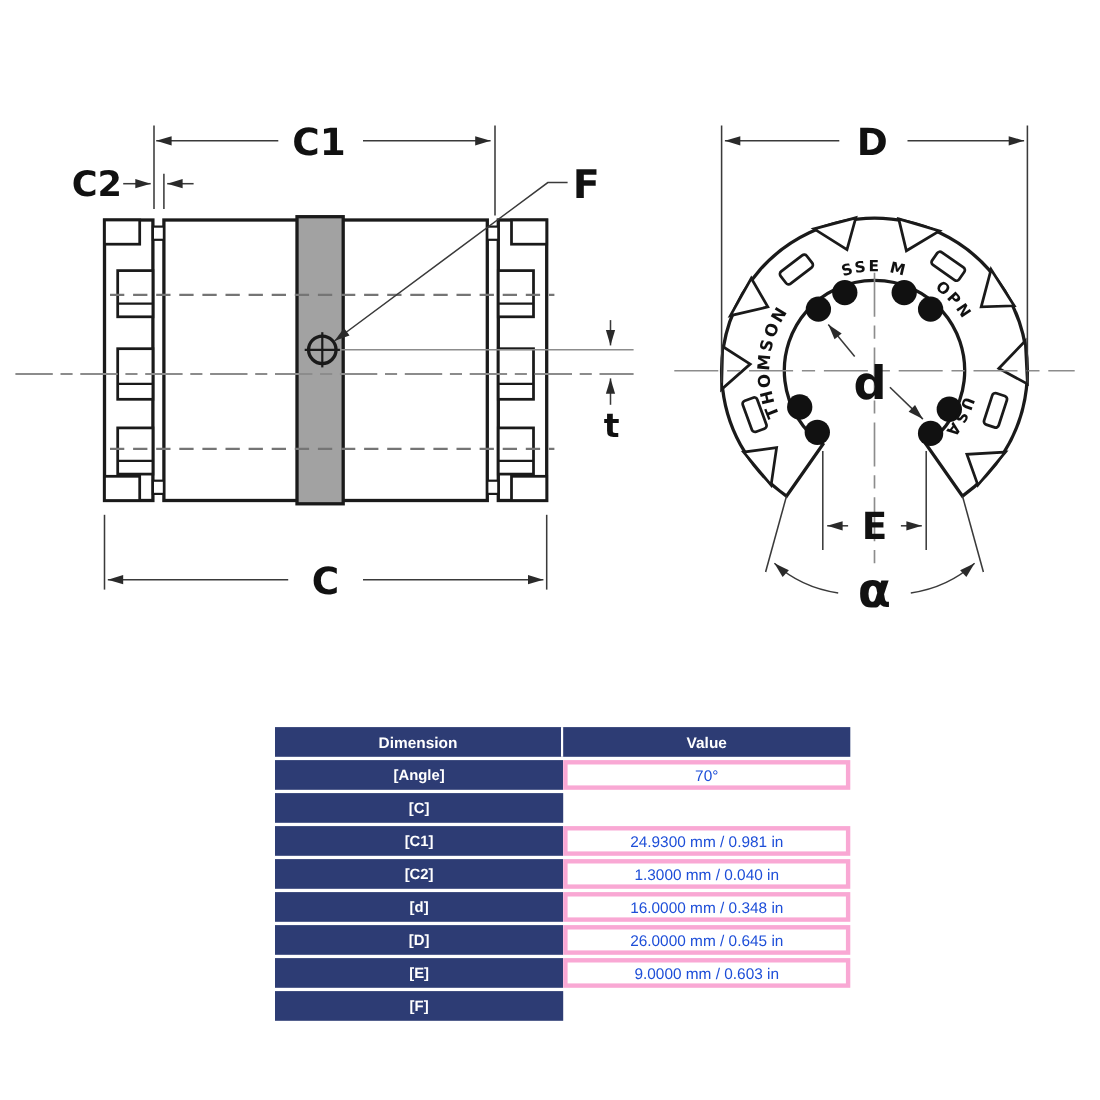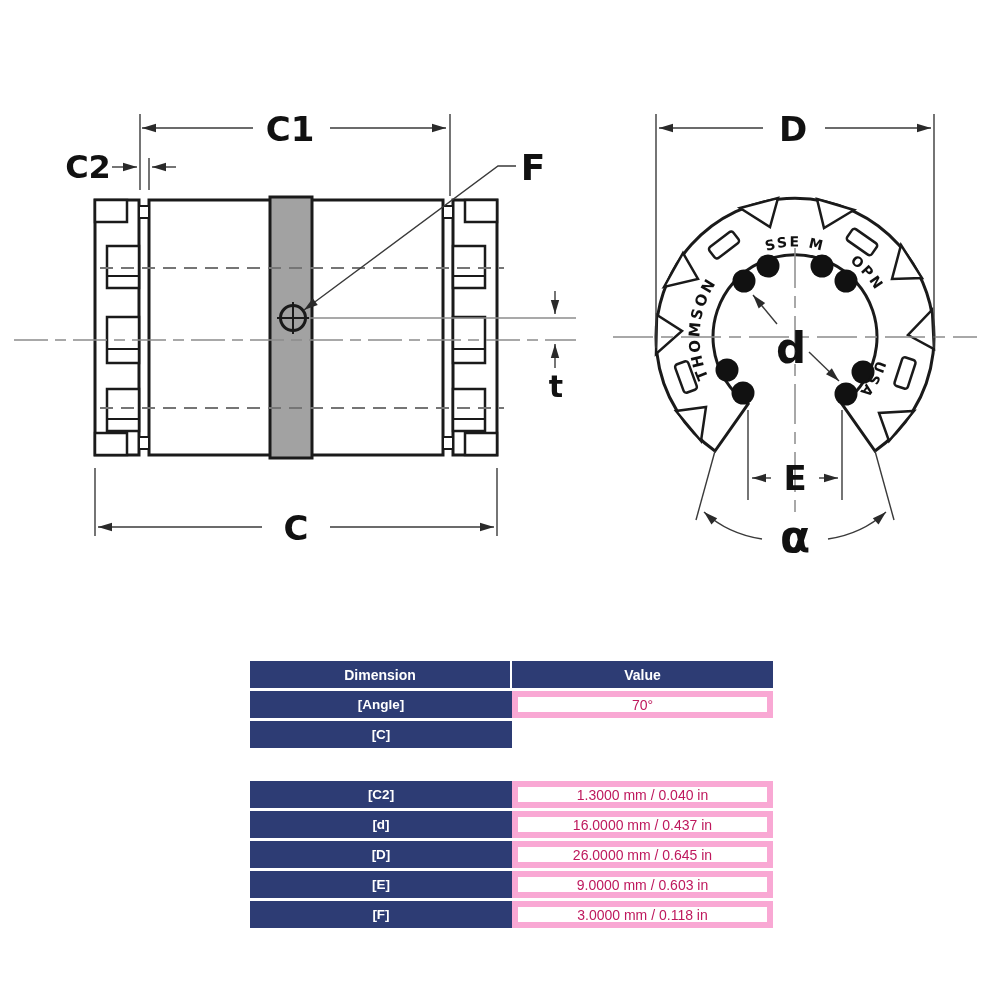--- a/index.html
+++ b/index.html
@@ -9,21 +9,21 @@
   .dim-label{font-family:"DejaVu Sans", sans-serif;font-weight:bold;fill:#111111;}
   .mark-text{font-family:"DejaVu Sans", sans-serif;font-weight:bold;fill:#111111;letter-spacing:2px;}
   
   .dim-table{position:absolute;left:250px;top:661px;width:523px;}
   .t-row{display:flex;margin-bottom:3px;height:27px;}
   .t-cell{display:flex;align-items:center;justify-content:center;box-sizing:border-box;}
   .t-label{width:262px;background:#2d3c74;color:#ffffff;font-weight:bold;font-size:13.5px;}
   .t-head-label{width:262px;background:#2d3c74;color:#ffffff;font-weight:bold;font-size:14px;
                 border-right:2px solid #ffffff;}
   .t-head-value{width:261px;background:#2d3c74;color:#ffffff;font-weight:bold;font-size:14px;}
-  .t-value{width:261px;background:#ffffff;border:6px solid #f9a8d4;color:#be185d;font-size:14px;}
+  .t-value{width:261px;background:#ffffff;border:4px solid #f9a8d4;color:#1d4ed8;font-size:14px;}
 </style>
 </head>
 <body>
 
 <div id="page">
 
 <svg id="drawing-svg" width="1000" height="640" viewBox="0 0 1000 640">
   <defs>
     <marker id="arw" markerWidth="18" markerHeight="12" refX="16" refY="6" orient="auto" markerUnits="userSpaceOnUse">
       <path d="M16,6 L2,1.8 L2,10.2 Z" fill="#2a2a2a"></path>
@@ -199,36 +199,37 @@
     <div class="t-cell t-head-value">Value</div>
   </div>
   <div class="t-row">
     <div class="t-cell t-label">[Angle]</div>
     <div class="t-cell t-value">70°</div>
   </div>
   <div class="t-row">
     <div class="t-cell t-label">[C]</div>
   </div>
   <div class="t-row">
+    <div class="t-cell t-label">[C1]</div>
+    <div class="t-cell t-value">24.9300 mm / 0.981 in</div>
   </div>
   <div class="t-row">
     <div class="t-cell t-label">[C2]</div>
     <div class="t-cell t-value">1.3000 mm / 0.040 in</div>
   </div>
   <div class="t-row">
     <div class="t-cell t-label">[d]</div>
-    <div class="t-cell t-value">16.0000 mm / 0.437 in</div>
+    <div class="t-cell t-value">16.0000 mm / 0.348 in</div>
   </div>
   <div class="t-row">
     <div class="t-cell t-label">[D]</div>
     <div class="t-cell t-value">26.0000 mm / 0.645 in</div>
   </div>
   <div class="t-row">
     <div class="t-cell t-label">[E]</div>
     <div class="t-cell t-value">9.0000 mm / 0.603 in</div>
   </div>
   <div class="t-row">
     <div class="t-cell t-label">[F]</div>
-    <div class="t-cell t-value">3.0000 mm / 0.118 in</div>
   </div>
 </div>
 
 </div>
 
 </body></html>

